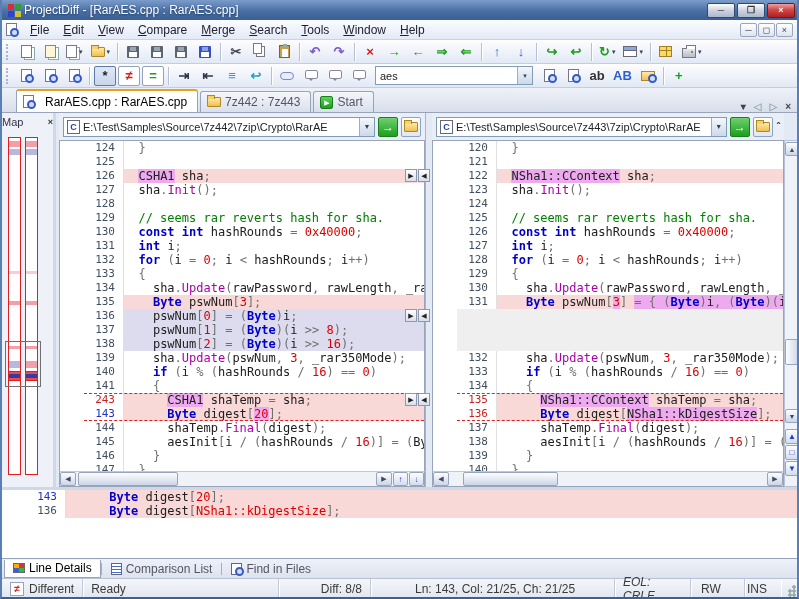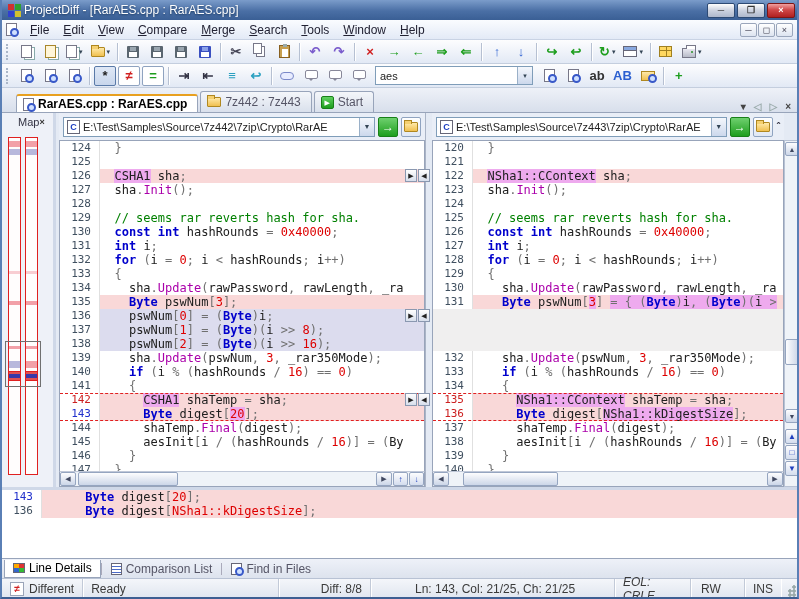--- a/index.html
+++ b/index.html
@@ -72,51 +72,51 @@
   .k-bubble{width:13px;height:9px;border:1px solid #889;border-radius:2px;background:#fff;position:relative;margin-bottom:3px;}
   .k-bubble::after{content:"";position:absolute;left:2px;bottom:-6px;border:3px solid transparent;border-top-color:#889;}
   .k-cpp{width:13px;height:14px;background:#fff;border:1px solid #667;font:bold 9px/13px "Liberation Sans",sans-serif;color:#2040c0;text-align:center;}
   .k-start{width:13px;height:13px;background:linear-gradient(#5fd05f,#1e9e1e);border:1px solid #188018;border-radius:2px;color:#fff;font-size:7px;line-height:12px;text-align:center;}
   
   #tabrow{position:absolute;left:0;top:88px;width:795px;height:25px;background:linear-gradient(#eef1f8,#d8dfec);
     border-bottom:1px solid #98a4ba;display:flex;align-items:flex-end;padding:0 0 0 14px;}
   .dtab{height:21px;display:flex;align-items:center;padding:0 10px 0 6px;margin-right:2px;
     border:1px solid #98a4ba;border-bottom:none;border-radius:3px 3px 0 0;
     background:linear-gradient(#f4f6fa,#d9e0ec);color:#556;white-space:nowrap;}
-  .dtab.active{background:#fff;border-top:2px solid #e8a020;color:#000;font-weight:bold;height:18px;}
+  .dtab.active{background:#fff;border-top:2px solid #e8a020;color:#000;font-weight:normal;height:23px;gap:7px;}
   .dtab .tico{margin-right:4px;}
   #tab-controls{margin-left:auto;display:flex;align-items:center;padding-right:6px;gap:8px;}
   .tabctl{color:#444;font-size:10px;font-weight:bold;}
   .tabctl.dim{color:#9aa;}
   
   #main{position:absolute;left:0;top:113px;width:795px;height:374px;background:#e4eaf4;}
   
   #map{position:absolute;left:0;top:0;width:54px;height:374px;background:#eef1f8;border-right:3px solid #cfd8e8;}
-  #map-head{height:18px;display:flex;align-items:center;padding:0 16px;font-size:11px;color:#334;}
+  #map-head{height:18px;display:flex;align-items:center;padding:0 0;font-size:11px;color:#334;}
   #map-close{margin-left:auto;font-size:9px;font-weight:bold;color:#333;}
   .map-col{position:absolute;top:24px;width:13px;height:338px;background:#fffdfd;border:1px solid #e02020;}
   #map-col-left{left:6px;} #map-col-right{left:23px;}
   .map-mark{position:absolute;left:0;width:100%;}
   #map-viewport{position:absolute;left:3px;width:36px;border:1px solid #707070;background:transparent;}
   
   .pane{position:absolute;top:0;height:374px;background:#e9eef7;}
   #lpane{left:57px;width:367px;border-right:1px solid #aab4c6;}
   #rpane{left:430px;width:352px;}
   .pane-head{height:27px;display:flex;align-items:center;padding:3px 4px;}
   .combo{flex:1;height:20px;background:#fff;border:1px solid #7f9db9;display:flex;align-items:center;min-width:0;}
   .combo .k-cpp{margin:0 3px;flex:0 0 auto;}
   .combo-txt{flex:1;font-size:11px;white-space:nowrap;overflow:hidden;color:#222;}
   .combo-dd{flex:0 0 15px;height:18px;border-left:1px solid #9ab0c8;background:linear-gradient(#f4f7fc,#ccd8ec);
     font-size:7px;color:#345;display:flex;align-items:center;justify-content:center;}
   .hbtn{width:20px;height:20px;margin-left:3px;border:1px solid #8fa3c0;border-radius:2px;display:flex;
     align-items:center;justify-content:center;background:linear-gradient(#fff,#dfe7f4);}
   .hbtn.go{background:linear-gradient(#6fd06f,#1e9e1e);color:#fff;font-weight:bold;font-size:12px;border-color:#188018;}
   .collapse{margin-left:4px;font-size:10px;font-weight:bold;color:#334;}
   .code-wrap{position:relative;height:331px;background:#fff;border:1px solid #98a4ba;border-bottom:none;overflow:hidden;}
-  .cl{position:relative;display:flex;height:14px;line-height:14px;font-family:"DejaVu Sans Mono",monospace;font-size:12px;white-space:pre;}
+  .cl{position:relative;display:flex;height:14px;line-height:14px;font-family:"DejaVu Sans Mono",monospace;font-size:12px;white-space:pre;margin-left:24px;}
   .cl .ln{flex:0 0 40px;text-align:right;padding-right:8px;color:#405060;background:#fff;border-right:1px solid #e0e0e0;font-size:11px;}
   .cl .ln-red{color:#cc2020;} .cl .ln-blue{color:#2030cc;}
   .cl .ct{flex:1;overflow:hidden;}
   .cl .bgp{background:#f9d8d8;} .cl .bgl{background:#dcdcee;}
   .cl.gap{background:#f0efef;}
   .cl.dashT::before{content:"";position:absolute;left:0;right:0;top:0;border-top:1px dashed #e02020;z-index:3;}
   .cl.dashB::after{content:"";position:absolute;left:0;right:0;bottom:0;border-bottom:1px dashed #e02020;z-index:3;}
   .sx-com{color:#008000;} .sx-kw{color:#0000cc;font-weight:bold;} .sx-num{color:#dd0000;}
   .sx-mth{color:#aa00aa;} .sx-pun{color:#707070;} .sx-id{color:#202020;} .sx-ws{}
   .mk-v{background:#eeaaee;}
@@ -426,21 +426,21 @@
           <div class="cl"><span class="ln">132</span><span class="ct"><span class="sx-ws">  </span><span class="sx-kw">for</span><span class="sx-ws"> </span><span class="sx-pun">(</span><span class="sx-id">i</span><span class="sx-ws"> </span><span class="sx-pun">=</span><span class="sx-ws"> </span><span class="sx-num">0</span><span class="sx-pun">;</span><span class="sx-ws"> </span><span class="sx-id">i</span><span class="sx-ws"> </span><span class="sx-pun">&lt;</span><span class="sx-ws"> </span><span class="sx-id">hashRounds</span><span class="sx-pun">;</span><span class="sx-ws"> </span><span class="sx-id">i</span><span class="sx-pun">++)</span></span></div>
           <div class="cl"><span class="ln">133</span><span class="ct"><span class="sx-ws">  </span><span class="sx-pun">{</span></span></div>
           <div class="cl"><span class="ln">134</span><span class="ct"><span class="sx-ws">    </span><span class="sx-id">sha</span><span class="sx-pun">.</span><span class="sx-mth">Update</span><span class="sx-pun">(</span><span class="sx-id">rawPassword</span><span class="sx-pun">,</span><span class="sx-ws"> </span><span class="sx-id">rawLength</span><span class="sx-pun">,</span><span class="sx-ws"> </span><span class="sx-id">_ra</span></span></div>
           <div class="cl"><span class="ln">135</span><span class="ct bgp"><span class="sx-ws">    </span><span class="sx-kw">Byte</span><span class="sx-ws"> </span><span class="sx-id">pswNum</span><span class="sx-pun">[</span><span class="sx-num">3</span><span class="sx-pun">];</span></span></div>
           <div class="cl"><span class="ln">136</span><span class="ct bgl"><span class="sx-ws">    </span><span class="sx-id">pswNum</span><span class="sx-pun">[</span><span class="sx-num">0</span><span class="sx-pun">]</span><span class="sx-ws"> </span><span class="sx-pun">=</span><span class="sx-ws"> </span><span class="sx-pun">(</span><span class="sx-kw">Byte</span><span class="sx-pun">)</span><span class="sx-id">i</span><span class="sx-pun">;</span></span></div>
           <div class="cl"><span class="ln">137</span><span class="ct bgl"><span class="sx-ws">    </span><span class="sx-id">pswNum</span><span class="sx-pun">[</span><span class="sx-num">1</span><span class="sx-pun">]</span><span class="sx-ws"> </span><span class="sx-pun">=</span><span class="sx-ws"> </span><span class="sx-pun">(</span><span class="sx-kw">Byte</span><span class="sx-pun">)(</span><span class="sx-id">i</span><span class="sx-ws"> </span><span class="sx-pun">&gt;&gt;</span><span class="sx-ws"> </span><span class="sx-num">8</span><span class="sx-pun">);</span></span></div>
           <div class="cl"><span class="ln">138</span><span class="ct bgl"><span class="sx-ws">    </span><span class="sx-id">pswNum</span><span class="sx-pun">[</span><span class="sx-num">2</span><span class="sx-pun">]</span><span class="sx-ws"> </span><span class="sx-pun">=</span><span class="sx-ws"> </span><span class="sx-pun">(</span><span class="sx-kw">Byte</span><span class="sx-pun">)(</span><span class="sx-id">i</span><span class="sx-ws"> </span><span class="sx-pun">&gt;&gt;</span><span class="sx-ws"> </span><span class="sx-num">16</span><span class="sx-pun">);</span></span></div>
           <div class="cl"><span class="ln">139</span><span class="ct"><span class="sx-ws">    </span><span class="sx-id">sha</span><span class="sx-pun">.</span><span class="sx-mth">Update</span><span class="sx-pun">(</span><span class="sx-id">pswNum</span><span class="sx-pun">,</span><span class="sx-ws"> </span><span class="sx-num">3</span><span class="sx-pun">,</span><span class="sx-ws"> </span><span class="sx-id">_rar350Mode</span><span class="sx-pun">);</span></span></div>
           <div class="cl"><span class="ln">140</span><span class="ct"><span class="sx-ws">    </span><span class="sx-kw">if</span><span class="sx-ws"> </span><span class="sx-pun">(</span><span class="sx-id">i</span><span class="sx-ws"> </span><span class="sx-pun">%</span><span class="sx-ws"> </span><span class="sx-pun">(</span><span class="sx-id">hashRounds</span><span class="sx-ws"> </span><span class="sx-pun">/</span><span class="sx-ws"> </span><span class="sx-num">16</span><span class="sx-pun">)</span><span class="sx-ws"> </span><span class="sx-pun">==</span><span class="sx-ws"> </span><span class="sx-num">0</span><span class="sx-pun">)</span></span></div>
           <div class="cl"><span class="ln">141</span><span class="ct"><span class="sx-ws">    </span><span class="sx-pun">{</span></span></div>
-          <div class="cl dashT"><span class="ln ln-red">142</span><span class="ct bgp"><span class="sx-ws">      </span><span class="sx-id mk-v">CSHA1</span><span class="sx-ws"> </span><span class="sx-id">shaTemp</span><span class="sx-ws"> </span><span class="sx-pun">=</span><span class="sx-ws"> </span><span class="sx-id">sha</span><span class="sx-pun">;</span></span></div>
+          <div class="cl dashT"><span class="ln ln-red">243</span><span class="ct bgp"><span class="sx-ws">      </span><span class="sx-id mk-v">CSHA1</span><span class="sx-ws"> </span><span class="sx-id">shaTemp</span><span class="sx-ws"> </span><span class="sx-pun">=</span><span class="sx-ws"> </span><span class="sx-id">sha</span><span class="sx-pun">;</span></span></div>
           <div class="cl dashB"><span class="ln ln-blue">143</span><span class="ct bgp"><span class="sx-ws">      </span><span class="sx-kw">Byte</span><span class="sx-ws"> </span><span class="sx-id">digest</span><span class="sx-pun">[</span><span class="sx-num mk-v">20</span><span class="sx-pun">];</span></span></div>
           <div class="cl"><span class="ln">144</span><span class="ct"><span class="sx-ws">      </span><span class="sx-id">shaTemp</span><span class="sx-pun">.</span><span class="sx-mth">Final</span><span class="sx-pun">(</span><span class="sx-id">digest</span><span class="sx-pun">);</span></span></div>
           <div class="cl"><span class="ln">145</span><span class="ct"><span class="sx-ws">      </span><span class="sx-id">aesInit</span><span class="sx-pun">[</span><span class="sx-id">i</span><span class="sx-ws"> </span><span class="sx-pun">/</span><span class="sx-ws"> </span><span class="sx-pun">(</span><span class="sx-id">hashRounds</span><span class="sx-ws"> </span><span class="sx-pun">/</span><span class="sx-ws"> </span><span class="sx-num">16</span><span class="sx-pun">)]</span><span class="sx-ws"> </span><span class="sx-pun">=</span><span class="sx-ws"> </span><span class="sx-pun">(</span><span class="sx-id">By</span></span></div>
           <div class="cl"><span class="ln">146</span><span class="ct"><span class="sx-ws">    </span><span class="sx-pun">}</span></span></div>
           <div class="cl"><span class="ln">147</span><span class="ct"><span class="sx-ws">  </span><span class="sx-pun">}</span></span></div>
         </div>
       <div class="hscroll">
         <span class="sbtn">◀</span>
         <span class="htrack">
             <span class="hthumb" style="left:2px;width:100px;"></span>
@@ -557,19 +557,19 @@
     </span>
     <span class="sseg" style="width:208px;margin-left:36px;">
       <span>Ln: 143, Col: 21/25, Ch: 21/25</span>
     </span>
     <span class="sseg" style="width:76px;font-style:italic;">
       <span>EOL: CRLF</span>
     </span>
     <span class="sseg" style="width:54px;padding:0 10px;">
       <span>RW</span>
     </span>
-    <span class="sseg" style="width:36px;padding:0 8px;border-right:none;">
+    <span class="sseg" style="width:36px;padding:0 2px;border-right:none;">
       <span>INS</span>
     </span>
     <span id="grip"></span>
   </div>
 
 </div>
 
 </body></html>

